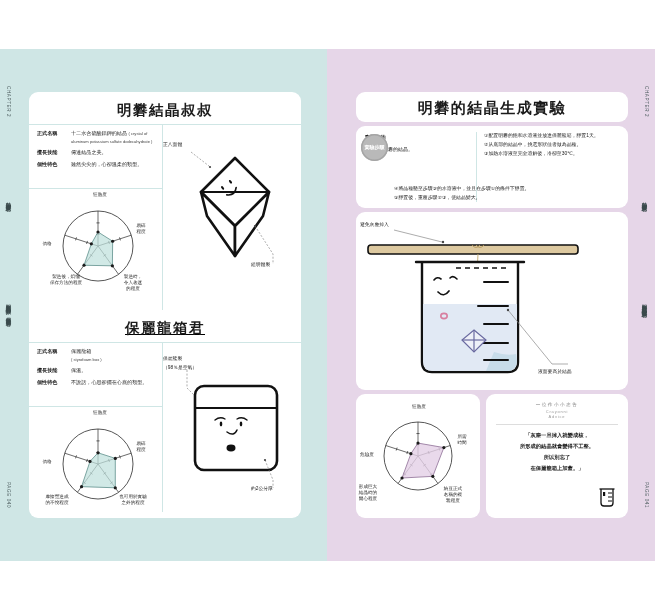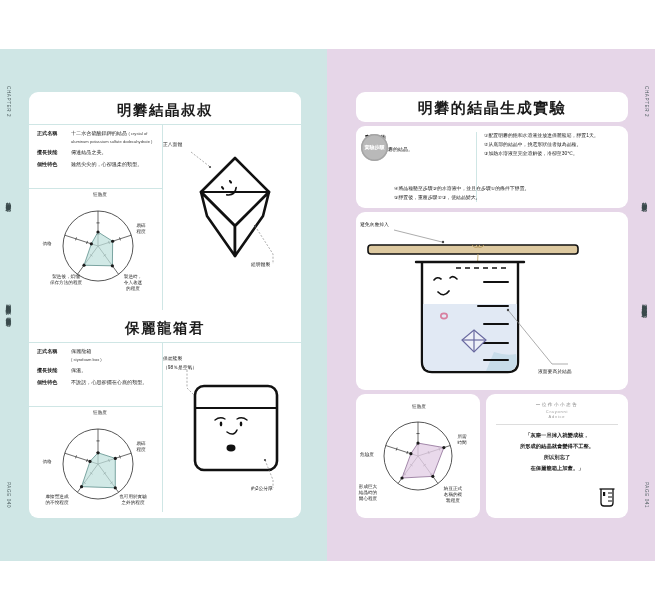--- a/index.html
+++ b/index.html
@@ -27,21 +27,21 @@
   .vm-r-sec{right:6px;top:198px;}
   .vm-r-title{right:6px;top:300px;}
   .vm-r-page{right:6px;top:482px;}
 
   
   .card{position:absolute;background:#ffffff;border-radius:9px;}
   .card-hd{text-align:center;font-weight:bold;color:#1b1b1b;}
 
   
   #card-alum{left:29px;top:92px;width:272px;height:260px;}
-  #card-foam{left:29px;top:310px;width:272px;height:208px;}
+  #card-foam{left:29px;top:310px;width:272px;height:208px;text-decoration:underline;}
   .card-title{font-size:14.5px;letter-spacing:1.5px;padding-top:9px;height:24px;}
   .card-divline{position:absolute;left:0;right:0;height:1px;background:#cfe6e5;}
 
   .spec{position:absolute;left:8px;top:38px;width:116px;}
   .spec-row{display:flex;margin-bottom:3.5px;}
   .spec-k{width:34px;flex:none;font-size:5.1px;font-weight:bold;color:#1b1b1b;line-height:1.5;}
   .spec-v{font-size:5.1px;color:#222;line-height:1.55;}
   .spec-v .en{font-size:4.1px;color:#444;}
 
   .vsep{position:absolute;top:32px;bottom:6px;width:1px;background:#cfe6e5;}

